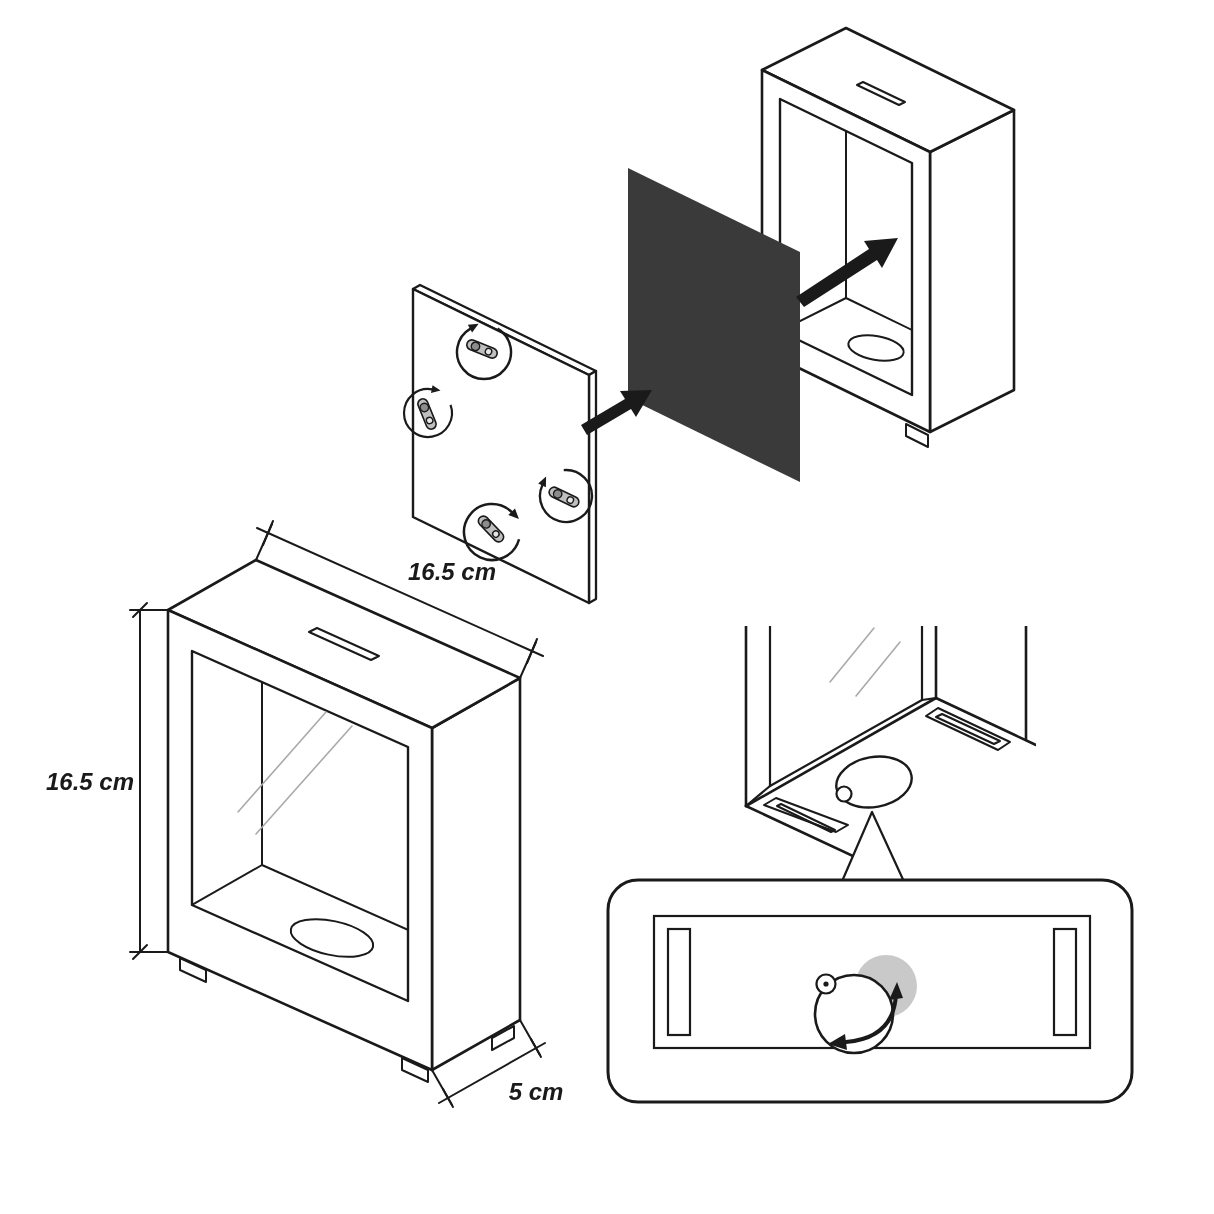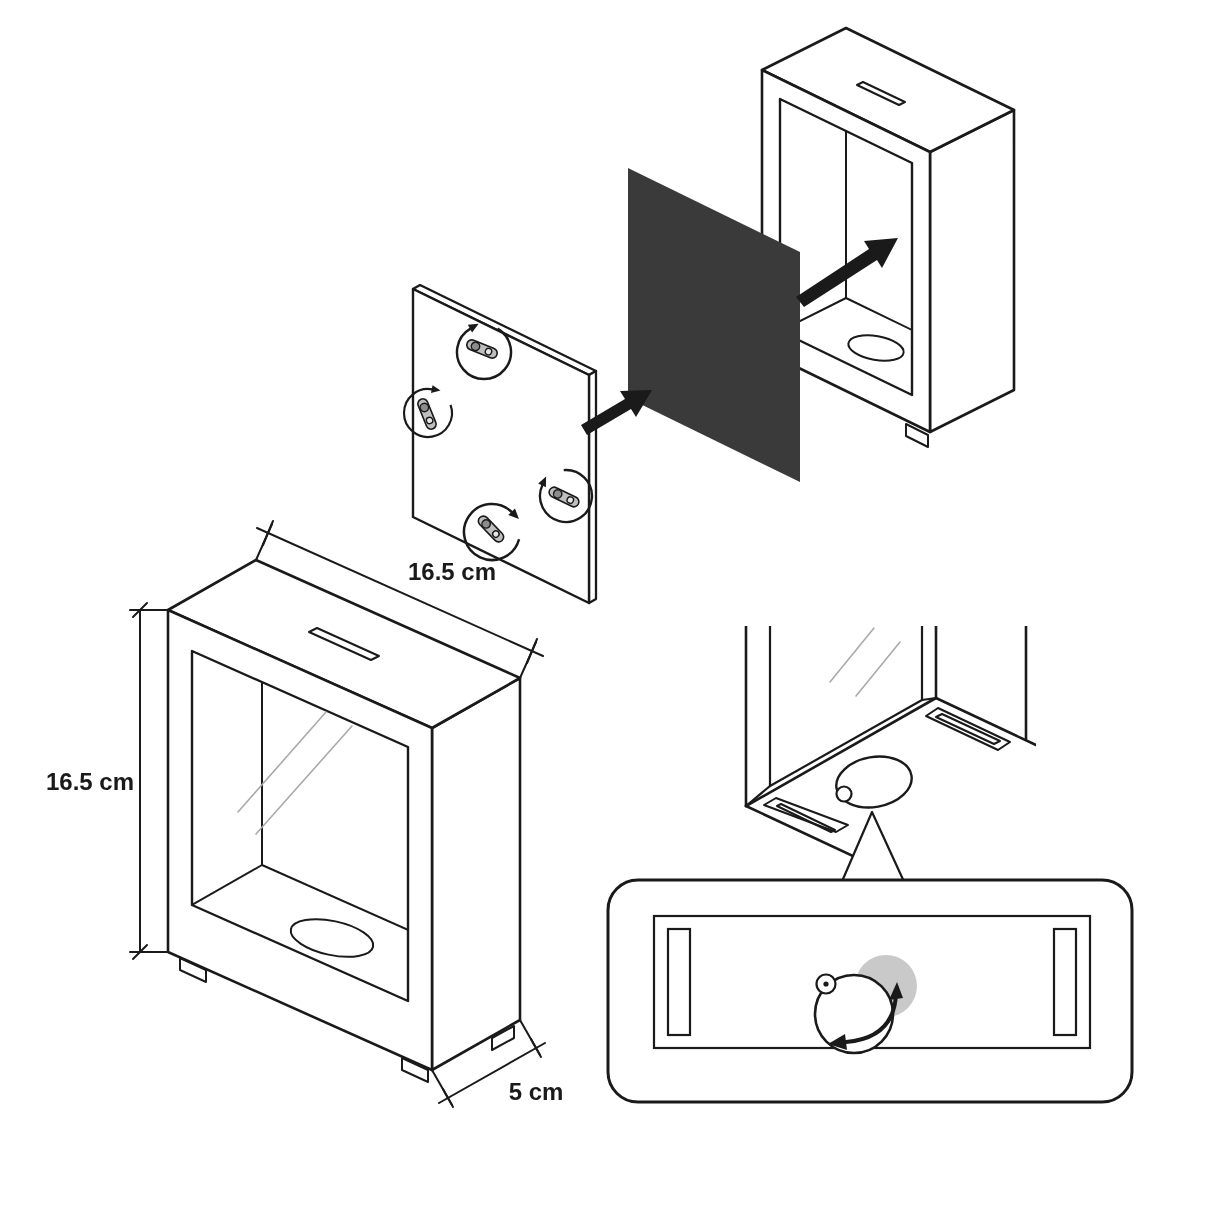--- a/index.html
+++ b/index.html
@@ -1,16 +1,16 @@
 <!DOCTYPE html>
 <html><head>
 <meta charset="utf-8">
 <style>
   html,body{margin:0;padding:0;background:#ffffff;}
-  .stage{width:1214px;height:1214px;position:relative;background:#fff;}
+  .stage{width:1214px;height:1214px;position:relative;background:#fff;font-style:italic;}
   svg{display:block;}
   .edge{stroke:#1a1a1a;stroke-width:2.6;fill:#ffffff;stroke-linejoin:round;}
   .edge-thin{stroke:#1a1a1a;stroke-width:2.2;fill:none;stroke-linecap:round;}
   .inner{stroke:#1a1a1a;stroke-width:2;fill:none;stroke-linejoin:round;}
   .glass{stroke:#aaaaaa;stroke-width:1.6;fill:none;stroke-linecap:round;}
   .dim{stroke:#1a1a1a;stroke-width:2;fill:none;stroke-linecap:round;}
   .dim-label{font-family:"Liberation Sans",sans-serif;font-weight:bold;font-size:24px;fill:#1a1a1a;text-anchor:middle;}
   .blackfill{fill:#1a1a1a;stroke:none;}
 </style>
 </head>

